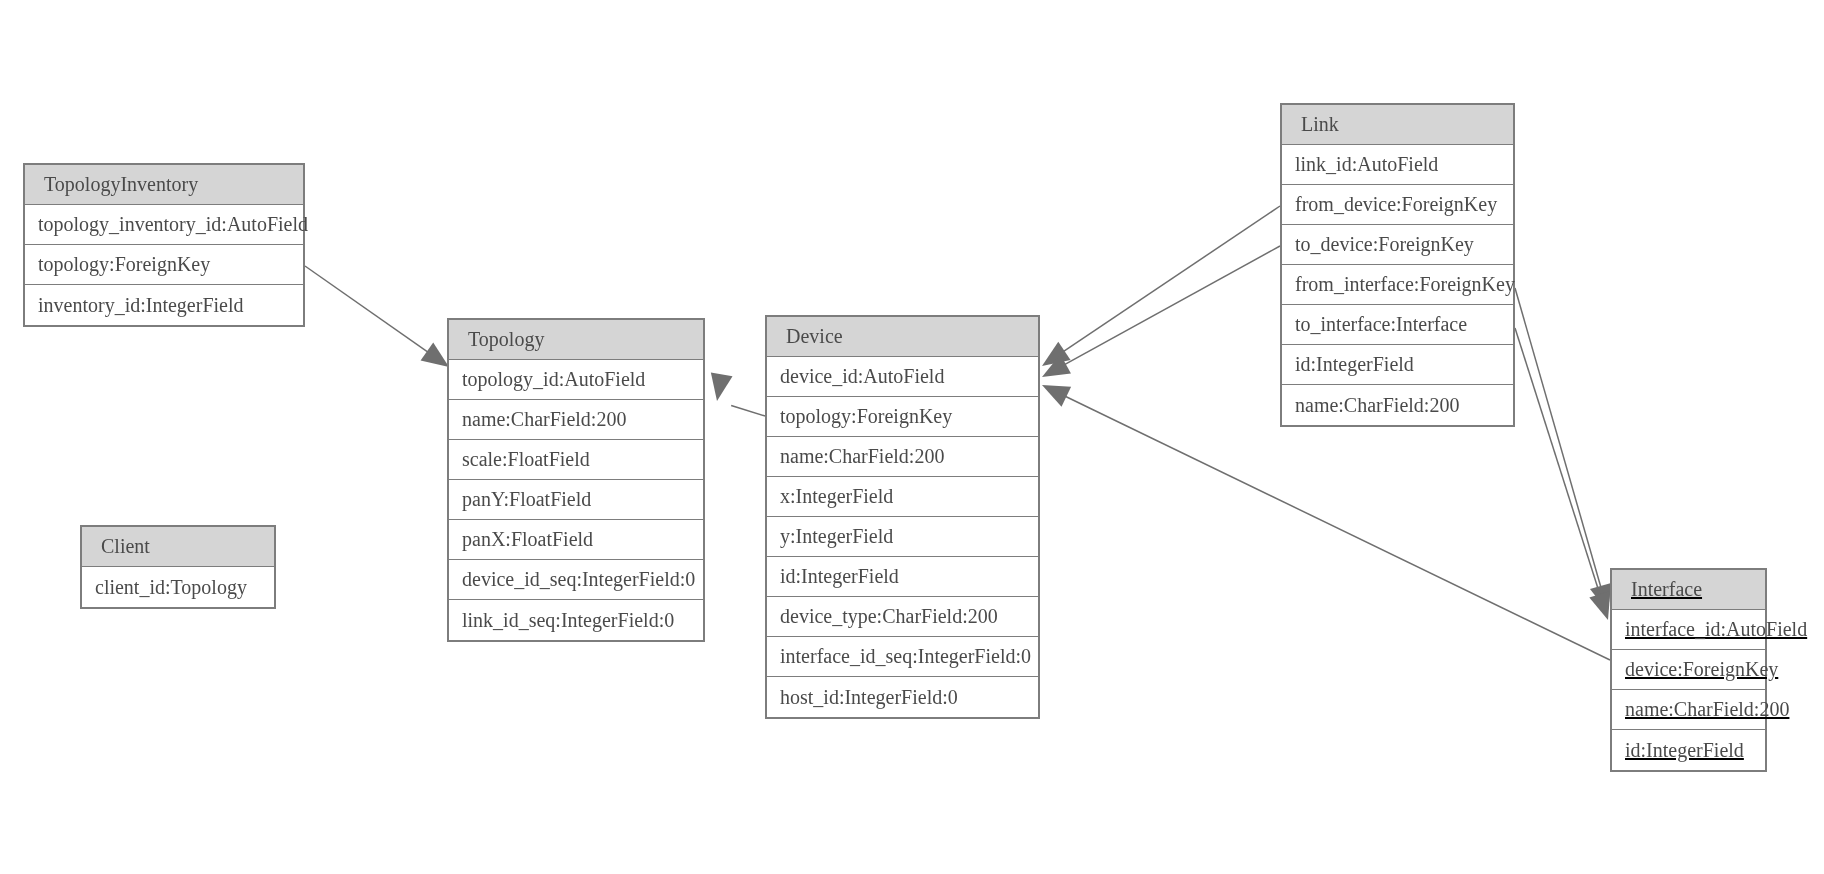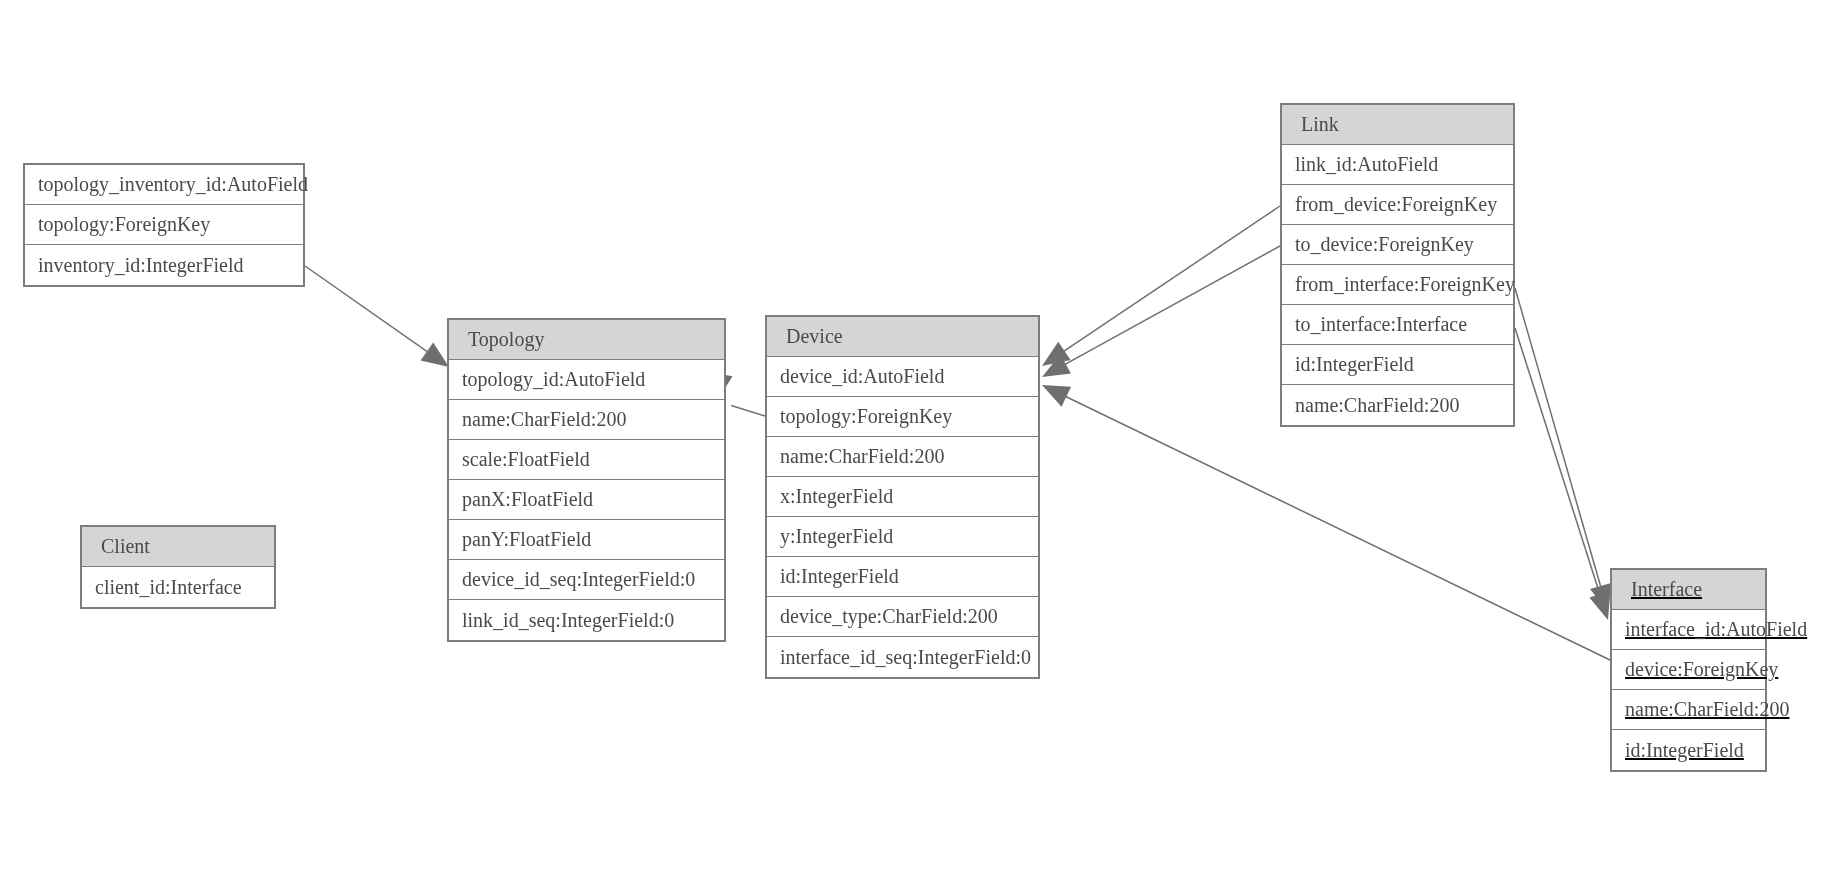--- a/index.html
+++ b/index.html
@@ -96,48 +96,50 @@
         <line class="edge-line" x1="1515" y1="328" x2="1603.4934256015613" y2="605.850325544687"></line>
         <polygon class="edge-arrow" points="1608,620 1589.3249880292062,597.6115224302611 1610.287468703744,590.9351159140555"></polygon>
       </g>
       <g>
         <line class="edge-line" x1="1610" y1="660" x2="1055.3658764518054" y2="391.471154972265"></line>
         <polygon class="edge-arrow" points="1042,385 1071.095041676341,386.8650870896495 1061.5081454211338,406.66638553676876"></polygon>
       </g>
     </svg>
   <div id="tables">
       <div class="entity" style="left: 23px; top: 163px; width: 282px;">
+        <div class="entity-header">TopologyInventory</div>
         <div class="entity-row">topology_inventory_id:AutoField</div>
         <div class="entity-row">topology:ForeignKey</div>
         <div class="entity-row">inventory_id:IntegerField</div>
       </div>
-      <div class="entity" style="left: 447px; top: 318px; width: 279px;">
+      <div class="entity" style="left: 447px; top: 318px; width: 258px;">
         <div class="entity-header">Topology</div>
         <div class="entity-row">topology_id:AutoField</div>
         <div class="entity-row">name:CharField:200</div>
         <div class="entity-row">scale:FloatField</div>
+        <div class="entity-row">panY:FloatField</div>
         <div class="entity-row">panX:FloatField</div>
-        <div class="entity-row">panY:FloatField</div>
         <div class="entity-row">device_id_seq:IntegerField:0</div>
         <div class="entity-row">link_id_seq:IntegerField:0</div>
       </div>
       <div class="entity" style="left: 80px; top: 525px; width: 196px;">
         <div class="entity-header">Client</div>
-        <div class="entity-row">client_id:Interface</div>
+        <div class="entity-row">client_id:Topology</div>
       </div>
       <div class="entity" style="left: 765px; top: 315px; width: 275px;">
         <div class="entity-header">Device</div>
         <div class="entity-row">device_id:AutoField</div>
         <div class="entity-row">topology:ForeignKey</div>
         <div class="entity-row">name:CharField:200</div>
         <div class="entity-row">x:IntegerField</div>
         <div class="entity-row">y:IntegerField</div>
         <div class="entity-row">id:IntegerField</div>
         <div class="entity-row">device_type:CharField:200</div>
         <div class="entity-row">interface_id_seq:IntegerField:0</div>
+        <div class="entity-row">host_id:IntegerField:0</div>
       </div>
       <div class="entity" style="left: 1280px; top: 103px; width: 235px;">
         <div class="entity-header">Link</div>
         <div class="entity-row">link_id:AutoField</div>
         <div class="entity-row">from_device:ForeignKey</div>
         <div class="entity-row">to_device:ForeignKey</div>
         <div class="entity-row">from_interface:ForeignKey</div>
         <div class="entity-row">to_interface:Interface</div>
         <div class="entity-row">id:IntegerField</div>
         <div class="entity-row">name:CharField:200</div>

